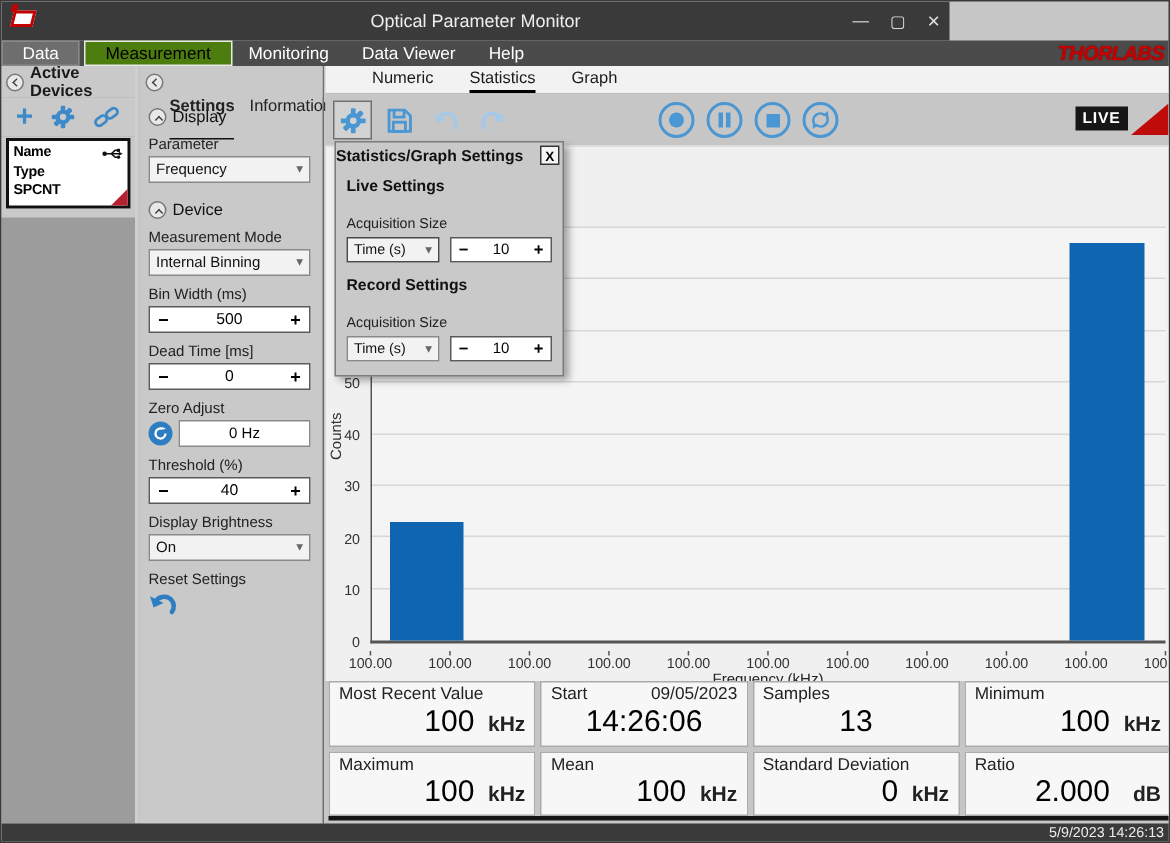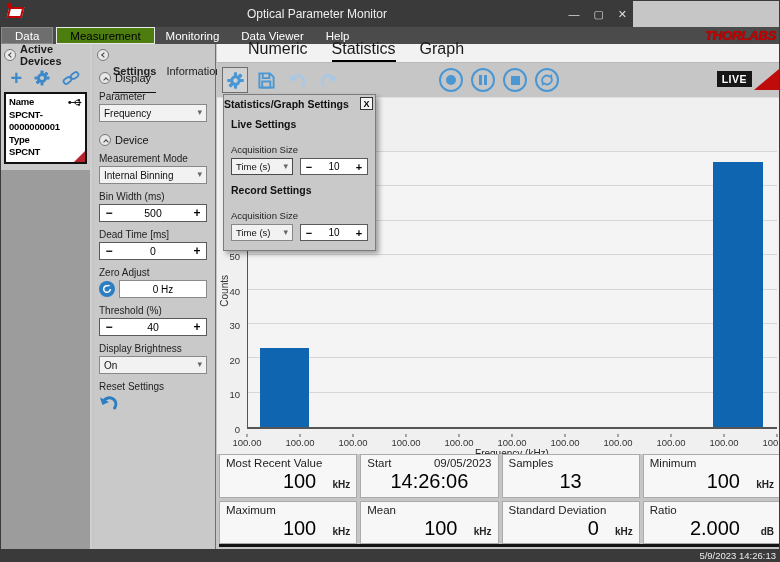--- a/index.html
+++ b/index.html
@@ -49,21 +49,21 @@
   .stepper { height:18px; background:#fff; border:1px solid #5a5a5a; display:flex; align-items:center; font-size:10.5px; }
   .stepper .st-btn { width:18px; text-align:center; font-weight:bold; font-size:12px; color:#000; }
   .stepper .st-val { flex:1; text-align:center; color:#000; }
   .za-row { display:flex; align-items:center; gap:4px; margin-top:1px; }
   .za-icon { width:16px; height:16px; min-width:16px; border-radius:50%; background:#2d7dc3; display:flex; align-items:center; justify-content:center; }
   .za-field { flex:1; height:18px; background:#fff; border:1px solid #8a8a8a; font-size:10px; display:flex; align-items:center; justify-content:center; color:#000; }
   .reset-ic { margin-top:2px; width:20px; height:18px; color:#2d7dc3; }
 
   
   .main { position:absolute; left:216px; top:0; width:564px; height:505px; background:#c6c6c6; }
-  .tabstrip { position:absolute; left:0; top:0; right:0; height:19px; background:#f2f2f2; border-bottom:1px solid #b9b9b9; display:flex; align-items:flex-end; gap:24px; padding-left:31px; font-size:16px; color:#1a1a1a; }
+  .tabstrip { position:absolute; left:0; top:0; right:0; height:19px; background:#f2f2f2; border-bottom:1px solid #b9b9b9; display:flex; align-items:flex-end; gap:24px; padding-left:31px; font-size:11px; color:#1a1a1a; }
   .tabstrip .tab { padding-bottom:2px; border-bottom:2px solid transparent; }
   .tabstrip .tab.active { border-bottom:2px solid #000; }
   .toolbar { position:absolute; left:0; top:20px; right:0; height:33px; background:#c6c6c6; }
   .tool-left { position:absolute; left:5px; top:3px; display:flex; align-items:center; gap:5px; }
   .tool-btn { width:26px; height:26px; display:flex; align-items:center; justify-content:center; }
   .tool-btn.pressed { background:#d2d2d2; border:1px solid #6f6f6f; }
   .transport { position:absolute; left:50%; top:4px; transform:translateX(-50%); display:flex; gap:8px; }
   .t-circle { width:24px; height:24px; border-radius:50%; border:2px solid #4a97d4; display:flex; align-items:center; justify-content:center; background:transparent; }
   .t-rec { width:10px; height:10px; border-radius:50%; background:#4a97d4; }
   .t-pause { display:flex; gap:2.5px; } .t-pause i { width:3px; height:10px; background:#4a97d4; }
@@ -98,21 +98,21 @@
   .popup-row .stepper { width:69px; height:17px; font-size:10px; }
   .popup-row .stepper .st-btn { width:16px; font-size:11px; }
 
   
   .stats { position:absolute; left:2px; top:410px; right:0; height:93px; display:grid; grid-template-rows:1fr 1fr; grid-template-columns:repeat(4,1fr); gap:3px; background:#c6c6c6; border-bottom:3px solid #141414; }
   .cell { background:#f7f7f7; border:1px solid #ababab; padding:2px 6px 1px 6px; position:relative; overflow:hidden; }
   .cell-top { display:flex; justify-content:space-between; font-size:11.5px; color:#222; }
   .cell-main { display:flex; align-items:baseline; justify-content:flex-end; margin-top:1px; }
   .cell-main.centered { justify-content:center; }
   .cell-value { font-size:20px; color:#000; }
-  .cell-unit { width:28px; text-align:right; font-size:10px; font-weight:bold; color:#222; margin-left:6px; }
+  .cell-unit { width:28px; text-align:right; font-size:14px; font-weight:bold; color:#222; margin-left:6px; }
 
   
   .statusbar { position:absolute; left:0; top:548px; width:780px; height:14px; background:#3a3a3a; color:#ececec; font-size:9.5px; text-align:right; line-height:13px; padding-right:5px; }
 
   svg { display:block; }
 </style>
 </head>
 <body>
 
 <div class="titlebar">
@@ -171,21 +171,20 @@
           <span>
             <svg width="14" height="9" viewBox="0 0 16 10">
               <circle cx="2" cy="5" r="1.7" fill="#111"></circle>
               <path d="M2 5 H13.5 M7 5 L10 2.4 H11.4 M7 5 L10 7.6 H11.6" stroke="#111" stroke-width="1.1" fill="none"></path>
               <rect x="11.3" y="1.2" width="2.4" height="2.4" fill="#111"></rect>
               <circle cx="12.6" cy="7.6" r="1.3" fill="#111"></circle>
               <path d="M15.8 5 l-3 -1.6 v3.2 z" fill="#111"></path>
             </svg>
           </span>
         </div>
-        <div>SPCNT-0000000001</div>
         <div>Type</div>
         <div>SPCNT</div>
         <div class="corner-red"></div>
       </div>
     </div>
   </div>
 
   <div class="settings-panel">
     <div class="panel-head">
       <span class="chev-circle">

